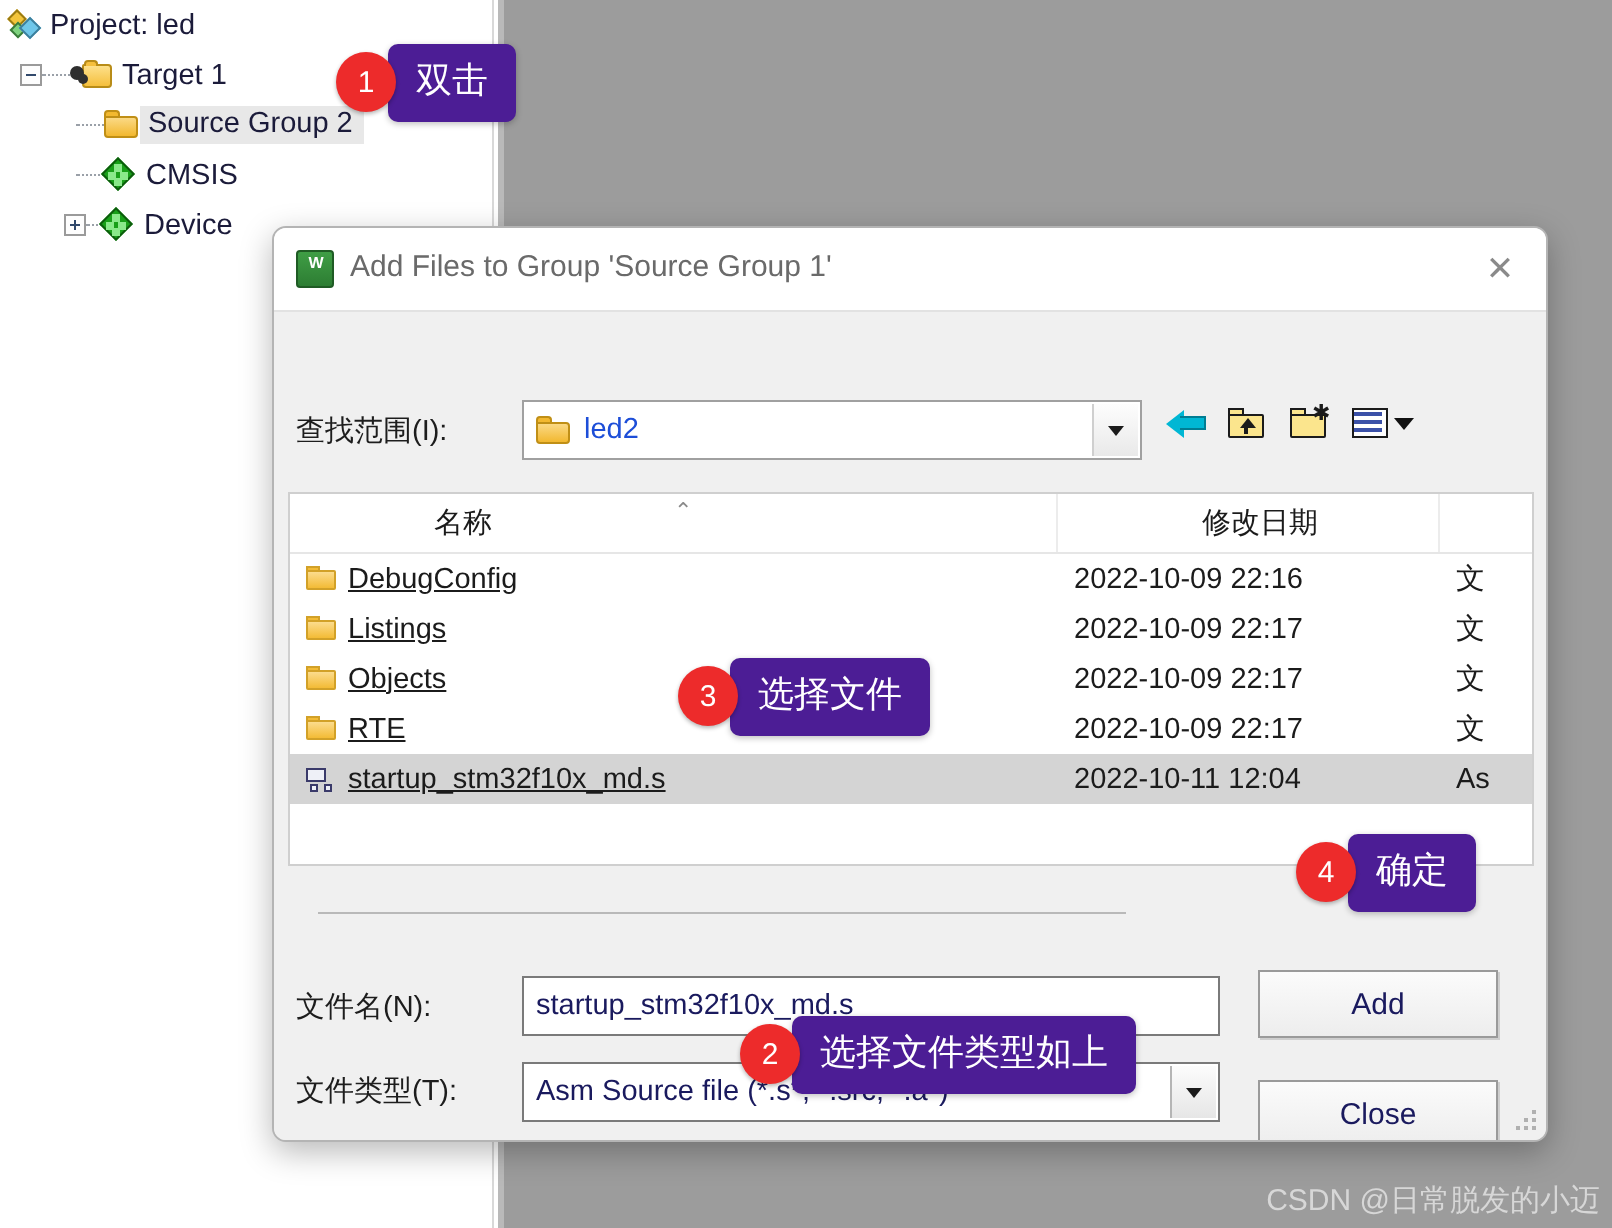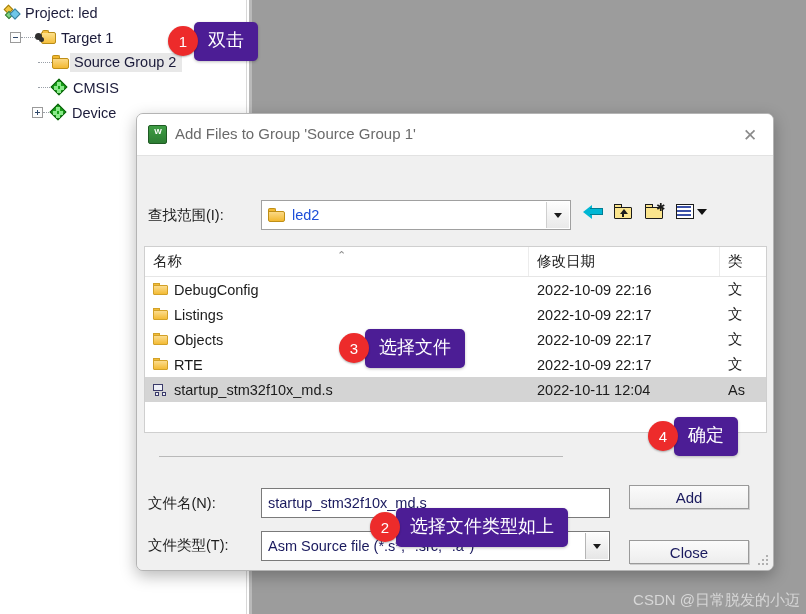--- a/index.html
+++ b/index.html
@@ -281,35 +281,35 @@
     position: relative; height: 29px;
     border-bottom: 1px solid #e6e6e6;
     background: #ffffff;
   }
   .fl-col {
     position: absolute; top: 0; height: 29px;
     display: flex; align-items: center;
     font-size: 14.5px; color: #1b1b1b;
     box-sizing: border-box;
   }
-  .fl-col .t { padding-left: 8px; }
+  .fl-col .t { padding-left: 24px; margin-left: 48px; }
   .fl-col.c1 { left: 0; width: 384px; border-right: 1px solid #ececec; }
   .fl-col.c2 { left: 384px; width: 191px; border-right: 1px solid #ececec; }
   .fl-col.c3 { left: 575px; width: 48px; }
   .sort-asc {
     position: absolute; left: 192px; top: 2px;
     font-size: 11px; color: #8a8a8a;
   }
   .fl-row {
     position: relative; height: 25px;
     display: flex; align-items: center;
     font-size: 14.5px; color: #1b1b1b;
   }
   .fl-row.sel { background: #d4d4d4; }
-  .fl-name { position:absolute; left:8px; display:flex; align-items:center; gap:5px;}
+  .fl-name { position:absolute; left:8px; display:flex; align-items:center; gap:5px;text-decoration:underline;}
   .fl-date { position:absolute; left:392px; }
   .fl-type { position:absolute; left:583px; }
   .ico-folder-sm { width: 16px; height: 13px; position: relative; flex:0 0 auto;}
   .ico-folder-sm .b {
     position:absolute; left:0; top:2px; width:15px; height:10px;
     background: linear-gradient(#fcdc8d, #f3bb35);
     border:1px solid #d2a128; box-sizing:border-box; border-radius:0 1px 1px 1px;
   }
   .ico-folder-sm .t {
     position:absolute; left:0; top:0; width:7px; height:3px;
@@ -355,21 +355,21 @@
     background: linear-gradient(#fcfcfc, #e6e6e6);
     border-left: 1px solid #b5b5b5;
   }
   .fld-filetype .caret-down {
     border-left-width:4px; border-right-width:4px; border-top-width:5px;
   }
 
   
   .btn {
     position: absolute; left: 492px;
-    width: 120px; height: 24px;
+    width: 120px; height: 34px;
     background: linear-gradient(#fbfbfb, #ededed);
     border: 1px solid #9a9a9a;
     box-sizing: border-box;
     display:flex; align-items:center; justify-content:center;
     font-size: 15px; color: #1a1a5e;
     box-shadow: 1px 1px 0 rgba(0,0,0,0.14);
   }
   .btn-add { top: 329px; }
   .btn-close { top: 384px; }
 

